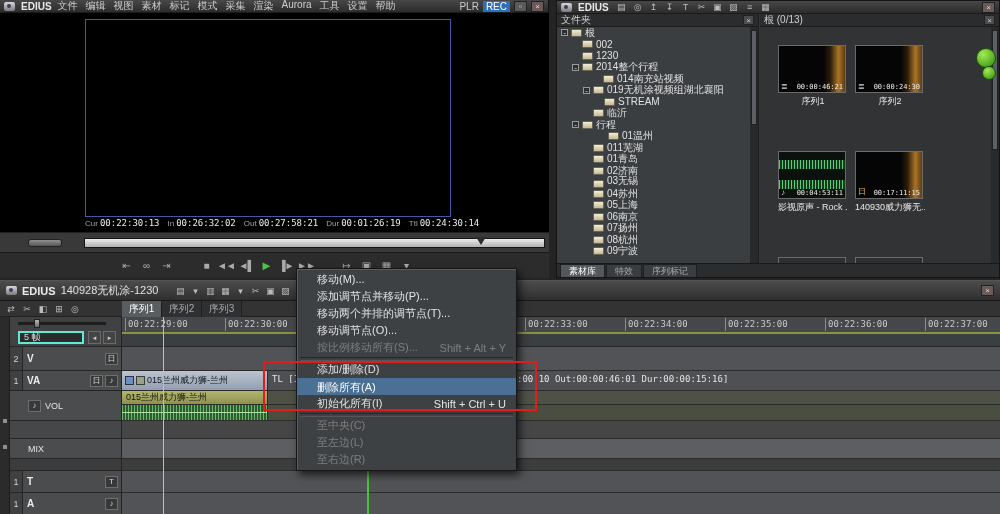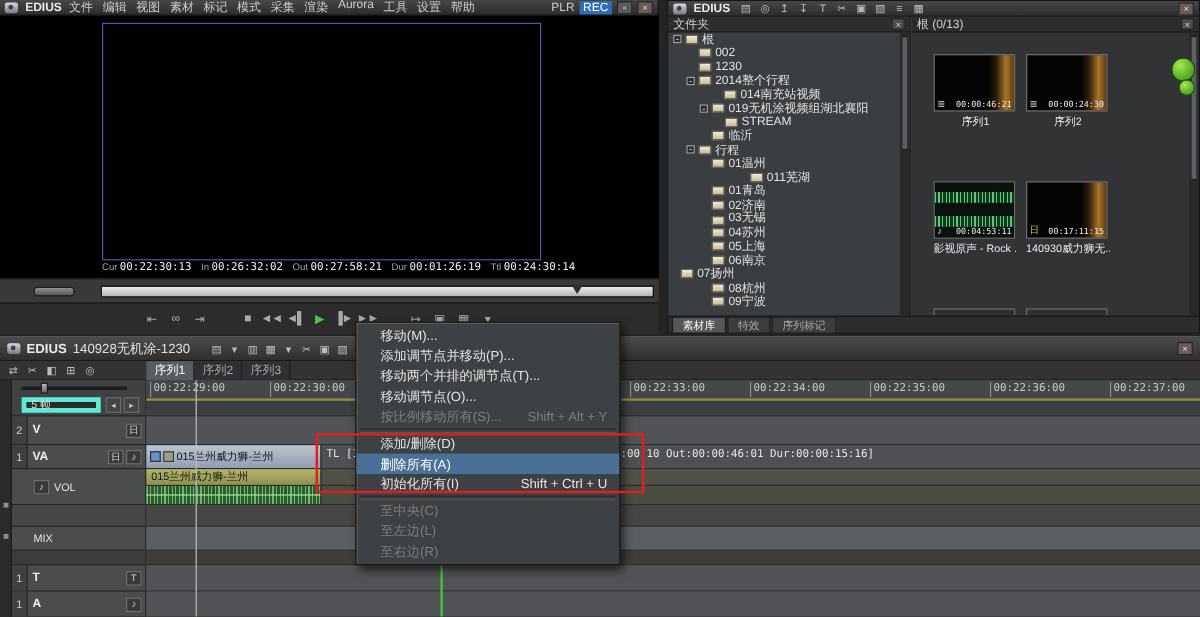--- a/index.html
+++ b/index.html
@@ -123,21 +123,21 @@
     border-right:1px solid #1c1c1c; }
   .patch-mark { position:absolute; left:3px; width:4px; height:4px; background:#8e8e8e; }
 
   #tl-header { position:absolute; left:10px; top:36px; width:112px; bottom:0; background:#4a4c4e;
     border-right:1px solid #242424; font-size:10px; }
   .hdr-scale { height:30px; position:relative; background:#3f4143; border-bottom:1px solid #262626; }
   .hdr-slider { position:absolute; left:8px; top:5px; width:88px; height:3px; background:#1e1e1e; }
   .hdr-slider-handle { position:absolute; left:16px; top:-3px; width:6px; height:9px;
     background:linear-gradient(#b8b8b8,#6a6a6a); border:1px solid #222; }
   .zoom-box { position:absolute; left:8px; top:14px; width:66px; height:13px; background:#2b2b2b;
-    border:4px solid #5eead4; color:#ddd; font-size:9px; display:flex; align-items:center;
+    border:2px solid #5eead4; color:#ddd; font-size:9px; display:flex; align-items:center;
     padding-left:4px; }
   .zoom-arrow { position:absolute; top:14px; width:13px; height:13px; background:#444;
     border:1px solid #6a6a6a; color:#ccc; font-size:7px; display:flex; align-items:center;
     justify-content:center; }
   .trk { position:relative; border-bottom:1px solid #262626; display:flex; align-items:center; }
   .trk-num { width:13px; align-self:stretch; background:#3e4042; border-right:1px solid #262626;
     font-size:9px; color:#cfcfcf; display:flex; align-items:center; justify-content:center; }
   .trk-name { margin-left:4px; font-weight:bold; color:#ececec; }
   .trk-icons { margin-left:auto; margin-right:3px; display:flex; gap:2px; }
   .trk-ico { width:13px; height:12px; background:#38393b; border:1px solid #6e6e6e; color:#d8d8c8;
@@ -351,26 +351,26 @@
           <div class="tree-row" style="padding-left: 26px;">
             <span class="expander"></span>
             <span class="folder-ico"></span>
             <span class="tree-label">临沂</span>
           </div>
           <div class="tree-row" style="padding-left: 15px;">
             <span class="expander">-</span>
             <span class="folder-ico"></span>
             <span class="tree-label">行程</span>
           </div>
-          <div class="tree-row" style="padding-left: 26px; align-items: center;">
+          <div class="tree-row" style="padding-left: 41px; align-items: center;">
             <span class="expander"></span>
             <span class="folder-ico"></span>
             <span class="tree-label">01温州</span>
           </div>
-          <div class="tree-row" style="padding-left: 26px; margin-left: 32px;">
+          <div class="tree-row" style="padding-left: 26px;">
             <span class="expander"></span>
             <span class="folder-ico"></span>
             <span class="tree-label">011芜湖</span>
           </div>
           <div class="tree-row" style="padding-left: 26px;">
             <span class="expander"></span>
             <span class="folder-ico"></span>
             <span class="tree-label">01青岛</span>
           </div>
           <div class="tree-row" style="padding-left: 26px;">
@@ -391,21 +391,21 @@
           <div class="tree-row" style="padding-left: 26px;">
             <span class="expander"></span>
             <span class="folder-ico"></span>
             <span class="tree-label">05上海</span>
           </div>
           <div class="tree-row" style="padding-left: 26px;">
             <span class="expander"></span>
             <span class="folder-ico"></span>
             <span class="tree-label">06南京</span>
           </div>
-          <div class="tree-row" style="">
+          <div class="tree-row" style="padding-left: 26px;">
             <span class="expander"></span>
             <span class="folder-ico"></span>
             <span class="tree-label">07扬州</span>
           </div>
           <div class="tree-row" style="padding-left: 26px;">
             <span class="expander"></span>
             <span class="folder-ico"></span>
             <span class="tree-label">08杭州</span>
           </div>
           <div class="tree-row" style="padding-left: 26px;">

